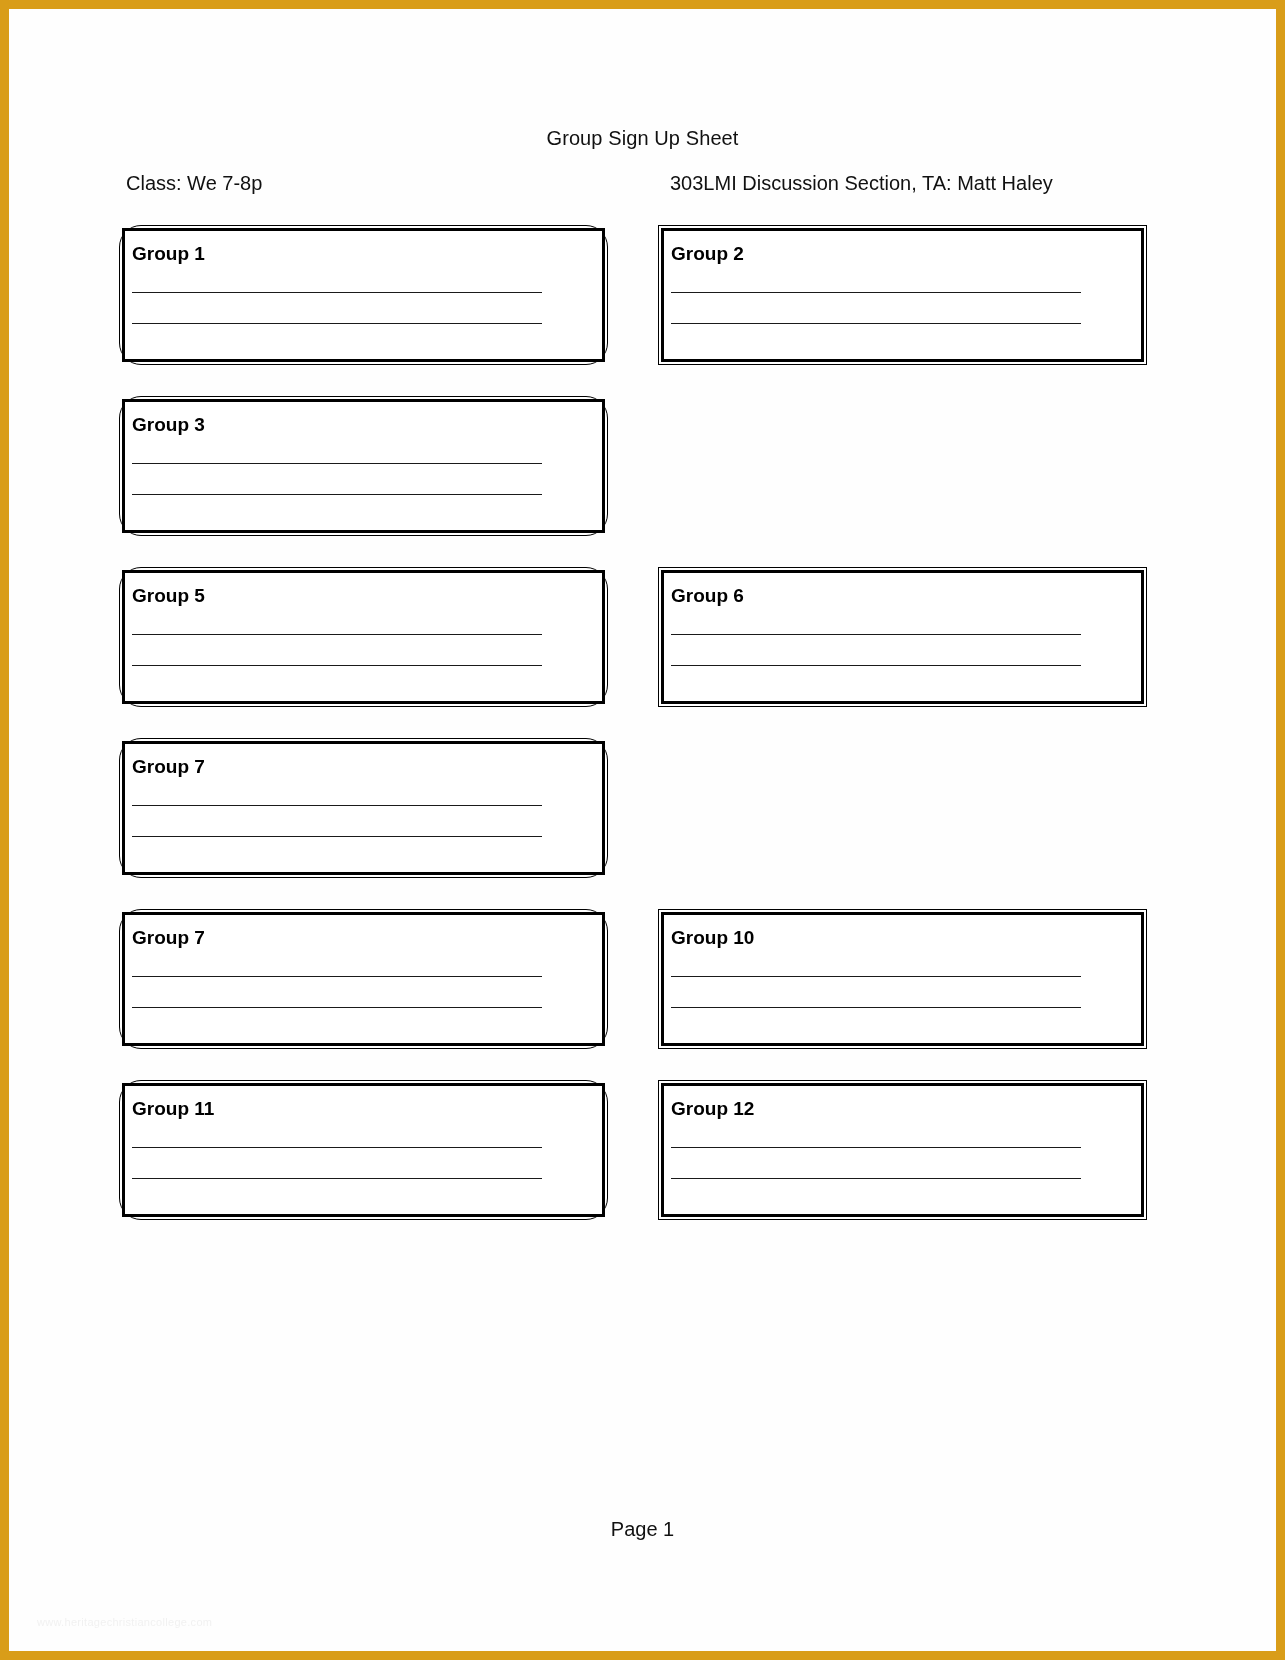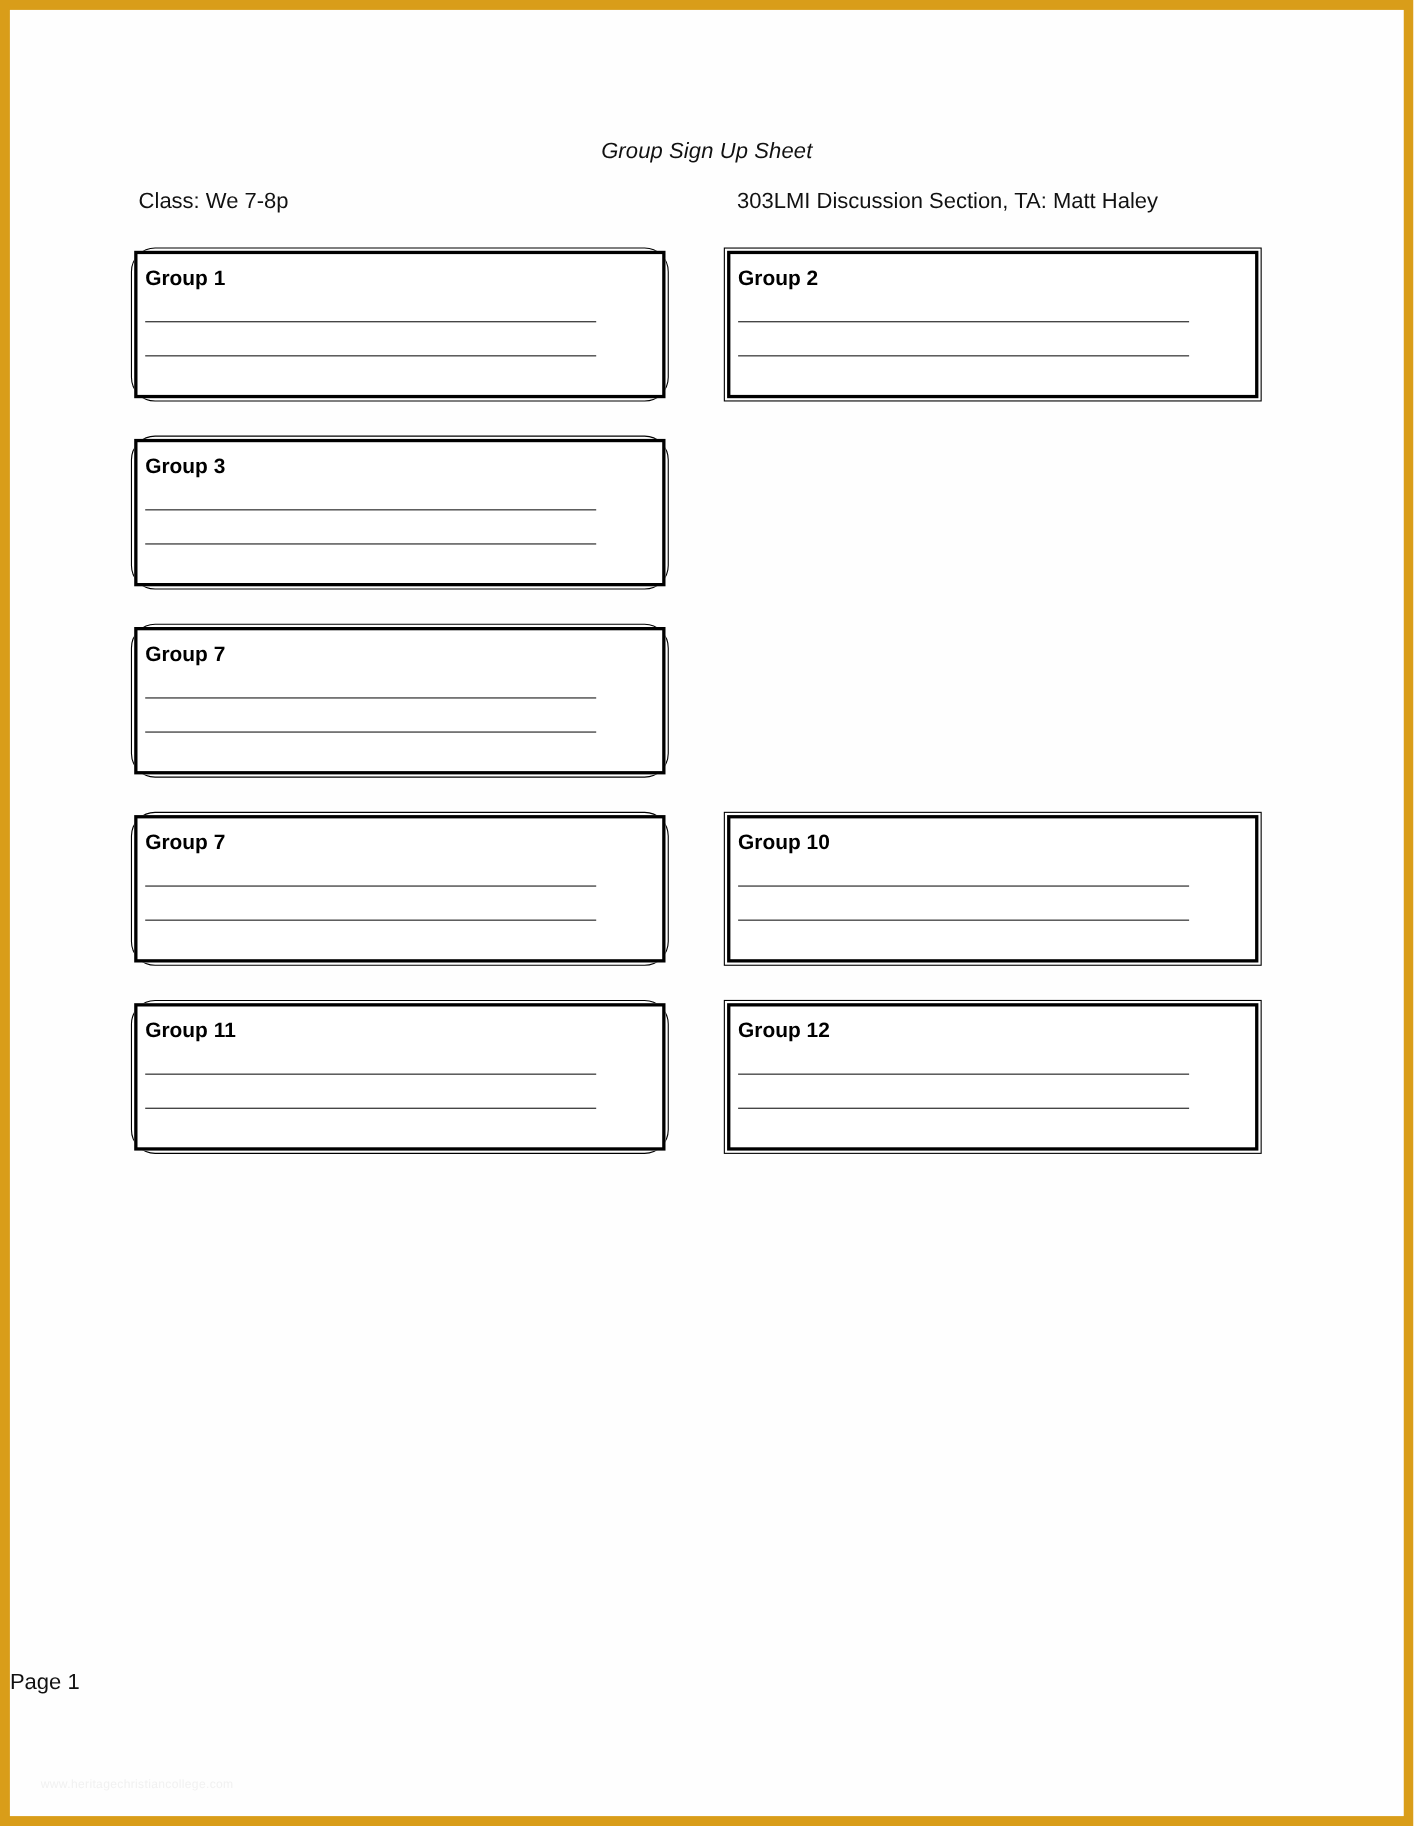--- a/index.html
+++ b/index.html
@@ -37,21 +37,20 @@
   #doc-title {
     position: absolute;
     left: 0;
     top: 117px;
     width: 1267px;
     text-align: center;
     font-size: 20px;
     line-height: 24px;
     color: #111111;
     letter-spacing: 0.1px;
-    font-style: italic;
   }
 
   #meta-row {
     position: absolute;
     left: 117px;
     top: 161px;
     width: 1010px;
     height: 26px;
   }
 
@@ -137,20 +136,21 @@
 
   .write-line.line-1 { top: 61px; }
   .write-line.line-2 { top: 92px; }
 
   
   #page-number {
     position: absolute;
     left: 0;
     top: 1508px;
     width: 1267px;
+    text-align: center;
     font-size: 20px;
     line-height: 24px;
     color: #111111;
   }
 
   #watermark {
     position: absolute;
     left: 28px;
     top: 1606px;
     font-size: 11px;
@@ -196,20 +196,36 @@
       <div class="group-row">
         <div class="group-box col-left">
           <div class="group-inner">
             <div class="group-label">Group 3</div>
             <div class="write-line line-1"></div>
             <div class="write-line line-2"></div>
           </div>
         </div>
       </div>
 
+      <div class="group-row">
+        <div class="group-box col-left">
+          <div class="group-inner">
+            <div class="group-label">Group 5</div>
+            <div class="write-line line-1"></div>
+            <div class="write-line line-2"></div>
+          </div>
+        </div>
+        <div class="group-box col-right">
+          <div class="group-inner">
+            <div class="group-label">Group 6</div>
+            <div class="write-line line-1"></div>
+            <div class="write-line line-2"></div>
+          </div>
+        </div>
+      </div>
 
       <div class="group-row">
         <div class="group-box col-left">
           <div class="group-inner">
             <div class="group-label">Group 7</div>
             <div class="write-line line-1"></div>
             <div class="write-line line-2"></div>
           </div>
         </div>
       </div>

